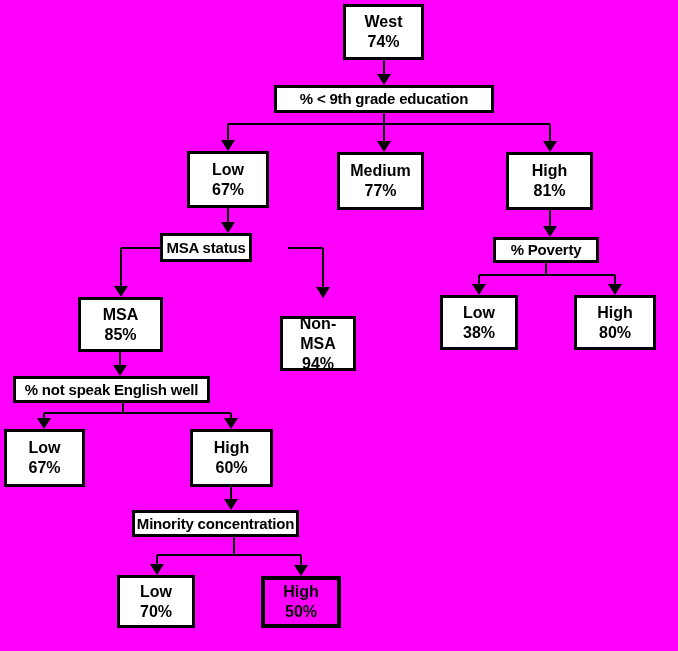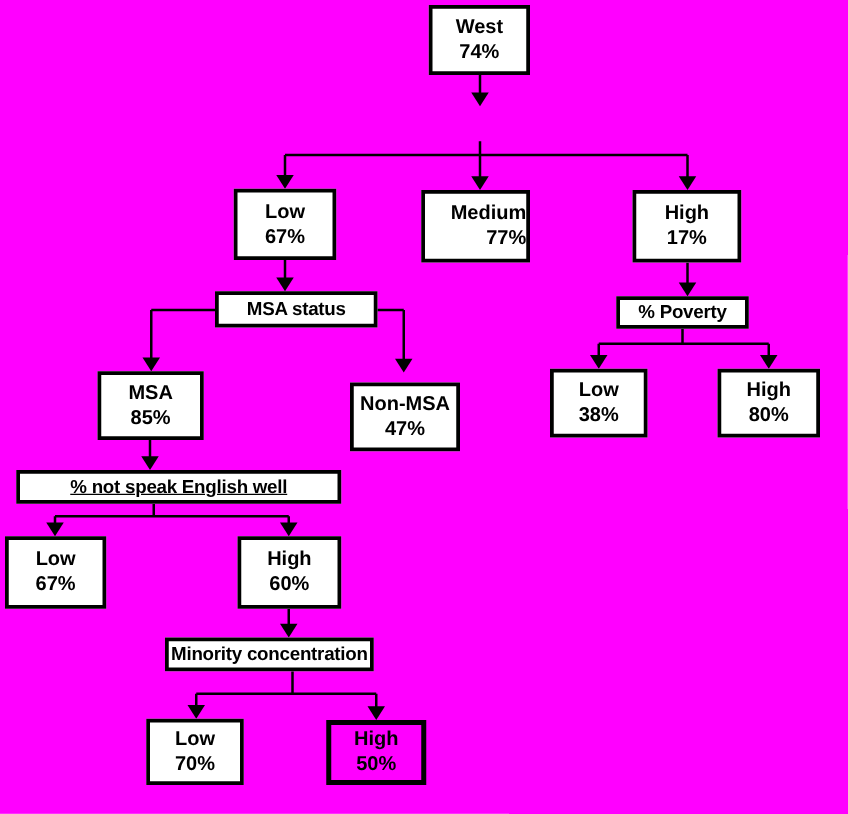--- a/index.html
+++ b/index.html
@@ -32,29 +32,29 @@
   .node { font-size: 16px; line-height: 20px; }
   .rule { font-size: 15px; line-height: 16px; letter-spacing: -0.2px; }
   .node.highlight {
     background: var(--bg, #FF00FF);
     border-width: 4px;
   }
   
   #west      { left: 343px; top: 4px;   width: 81px;  height: 56px; }
   #edu       { left: 274px; top: 85px;  width: 220px; height: 28px; }
   #edu-low   { left: 187px; top: 151px; width: 82px;  height: 57px; }
-  #edu-med   { left: 337px; top: 152px; width: 87px;  height: 58px; align-items: flex-end; }
+  #edu-med   { left: 337px; top: 152px; width: 87px;  height: 58px; }
   #edu-high  { left: 506px; top: 152px; width: 87px;  height: 58px; }
-  #msastatus { left: 172px; top: 233px; width: 130px; height: 29px; align-items: center; }
+  #msastatus { left: 160px; top: 233px; width: 92px; height: 29px; align-items: center; }
   #msa       { left: 78px;  top: 297px; width: 85px;  height: 55px; align-items: center; }
-  #nonmsa    { left: 280px; top: 306px; width: 88px;  height: 55px; }
+  #nonmsa    { left: 280px; top: 316px; width: 76px;  height: 55px; }
   #poverty   { left: 493px; top: 237px; width: 106px; height: 26px; align-items: center; }
   #pov-low   { left: 440px; top: 295px; width: 78px;  height: 55px; }
   #pov-high  { left: 574px; top: 295px; width: 82px;  height: 55px; }
-  #english   { left: 13px;  top: 376px; width: 260px; height: 27px; text-decoration: underline; }
+  #english   { left: 13px;  top: 376px; width: 197px; height: 27px; }
   #eng-low   { left: 4px;   top: 429px; width: 81px;  height: 58px; }
   #eng-high  { left: 190px; top: 429px; width: 83px;  height: 58px; }
   #minority  { left: 132px; top: 510px; width: 167px; height: 27px; }
   #min-low   { left: 117px; top: 575px; width: 78px;  height: 53px; }
   #min-high  { left: 261px; top: 576px; width: 80px;  height: 52px; }
 </style>
 </head>
 <body>
 
 <div class="stage">
@@ -100,48 +100,51 @@
       <polygon points="150,564 164,564 157,575"></polygon>
       <polygon points="294,565 308,565 301,576"></polygon>
     </g>
   </svg>
 
   <div class="box node" id="west">
     <span>West</span>
     <span>74%</span>
   </div>
 
+  <div class="box rule" id="edu">
+    <span>% &lt; 9th grade education</span>
+  </div>
 
   <div class="box node" id="edu-low">
     <span>Low</span>
     <span>67%</span>
   </div>
 
   <div class="box node" id="edu-med">
     <span>Medium</span>
     <span>77%</span>
   </div>
 
   <div class="box node" id="edu-high">
     <span>High</span>
-    <span>17%</span>
+    <span>81%</span>
   </div>
 
   <div class="box rule" id="msastatus">
     <span>MSA status</span>
   </div>
 
   <div class="box node" id="msa">
     <span>MSA</span>
     <span>85%</span>
   </div>
 
   <div class="box node" id="nonmsa">
     <span>Non-MSA</span>
-    <span>47%</span>
+    <span>94%</span>
   </div>
 
   <div class="box rule" id="poverty">
     <span>% Poverty</span>
   </div>
 
   <div class="box node" id="pov-low">
     <span>Low</span>
     <span>38%</span>
   </div>

